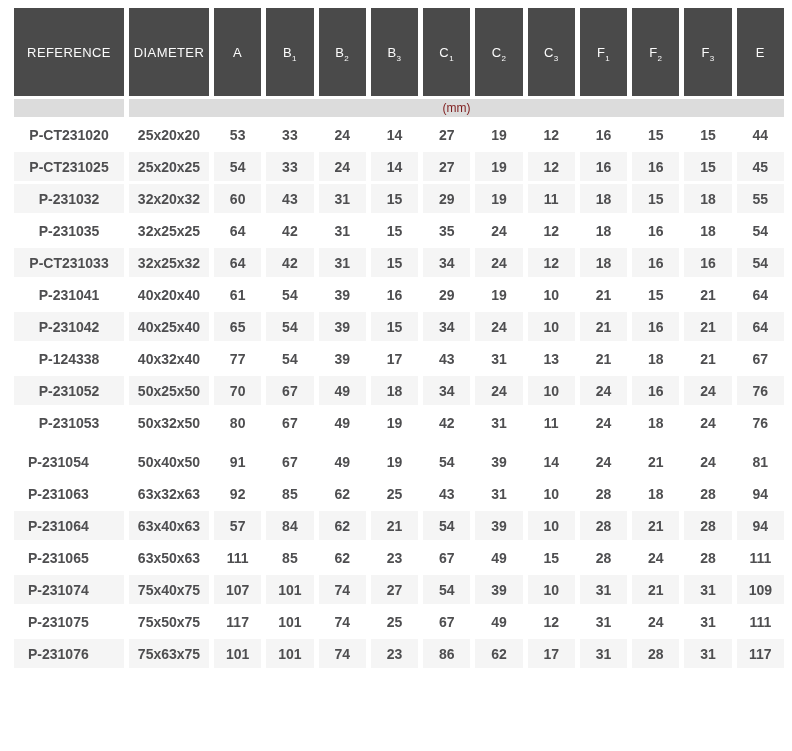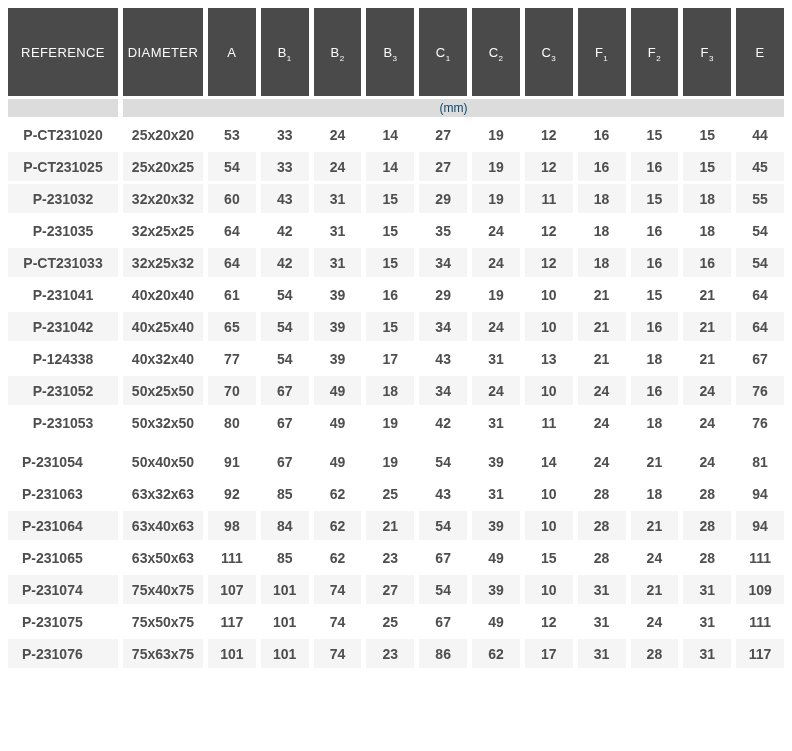--- a/index.html
+++ b/index.html
@@ -13,21 +13,21 @@
   * { box-sizing: border-box; }
   html, body { margin: 0; padding: 0; }
   body {
     background: var(--page-bg);
     font-family: "Liberation Sans", sans-serif;
   }
   .page {
     width: 792px;
     height: 751px;
     background: var(--page-bg);
-    padding: 5px 3px 0 3px;
+    padding: 5px 3px 0 9px;
     overflow: hidden;
   }
   table.dim-table {
     border-collapse: separate;
     border-spacing: 5px 3px;
     table-layout: fixed;
     width: 100%;
   }
   col.col-ref { width: 110px; }
   col.col-dia { width: 80px; }
@@ -48,21 +48,21 @@
   th.head-cell sub {
     font-size: 8px;
     line-height: 0;
     vertical-align: sub;
   }
   .unit-cell, .unit-ref-cell {
     background: var(--unit-row-bg);
     height: 18px;
     font-size: 12px;
     font-weight: 400;
-    color: #0c4a6e;
+    color: #7f1d1d;
     text-align: center;
     vertical-align: middle;
     padding: 0;
   }
   td.data-cell {
     height: 29px;
     text-align: center;
     vertical-align: middle;
     font-size: 14px;
     font-weight: 700;
@@ -293,21 +293,21 @@
           <td class="data-cell">31</td>
           <td class="data-cell">10</td>
           <td class="data-cell">28</td>
           <td class="data-cell">18</td>
           <td class="data-cell">28</td>
           <td class="data-cell">94</td>
         </tr>
         <tr class="sec-2 striped">
           <td class="data-cell ref-cell">P-231064</td>
           <td class="data-cell dia-cell">63x40x63</td>
-          <td class="data-cell">98</td>
+          <td class="data-cell">57</td>
           <td class="data-cell">84</td>
           <td class="data-cell">62</td>
           <td class="data-cell">21</td>
           <td class="data-cell">54</td>
           <td class="data-cell">39</td>
           <td class="data-cell">10</td>
           <td class="data-cell">28</td>
           <td class="data-cell">21</td>
           <td class="data-cell">28</td>
           <td class="data-cell">94</td>

